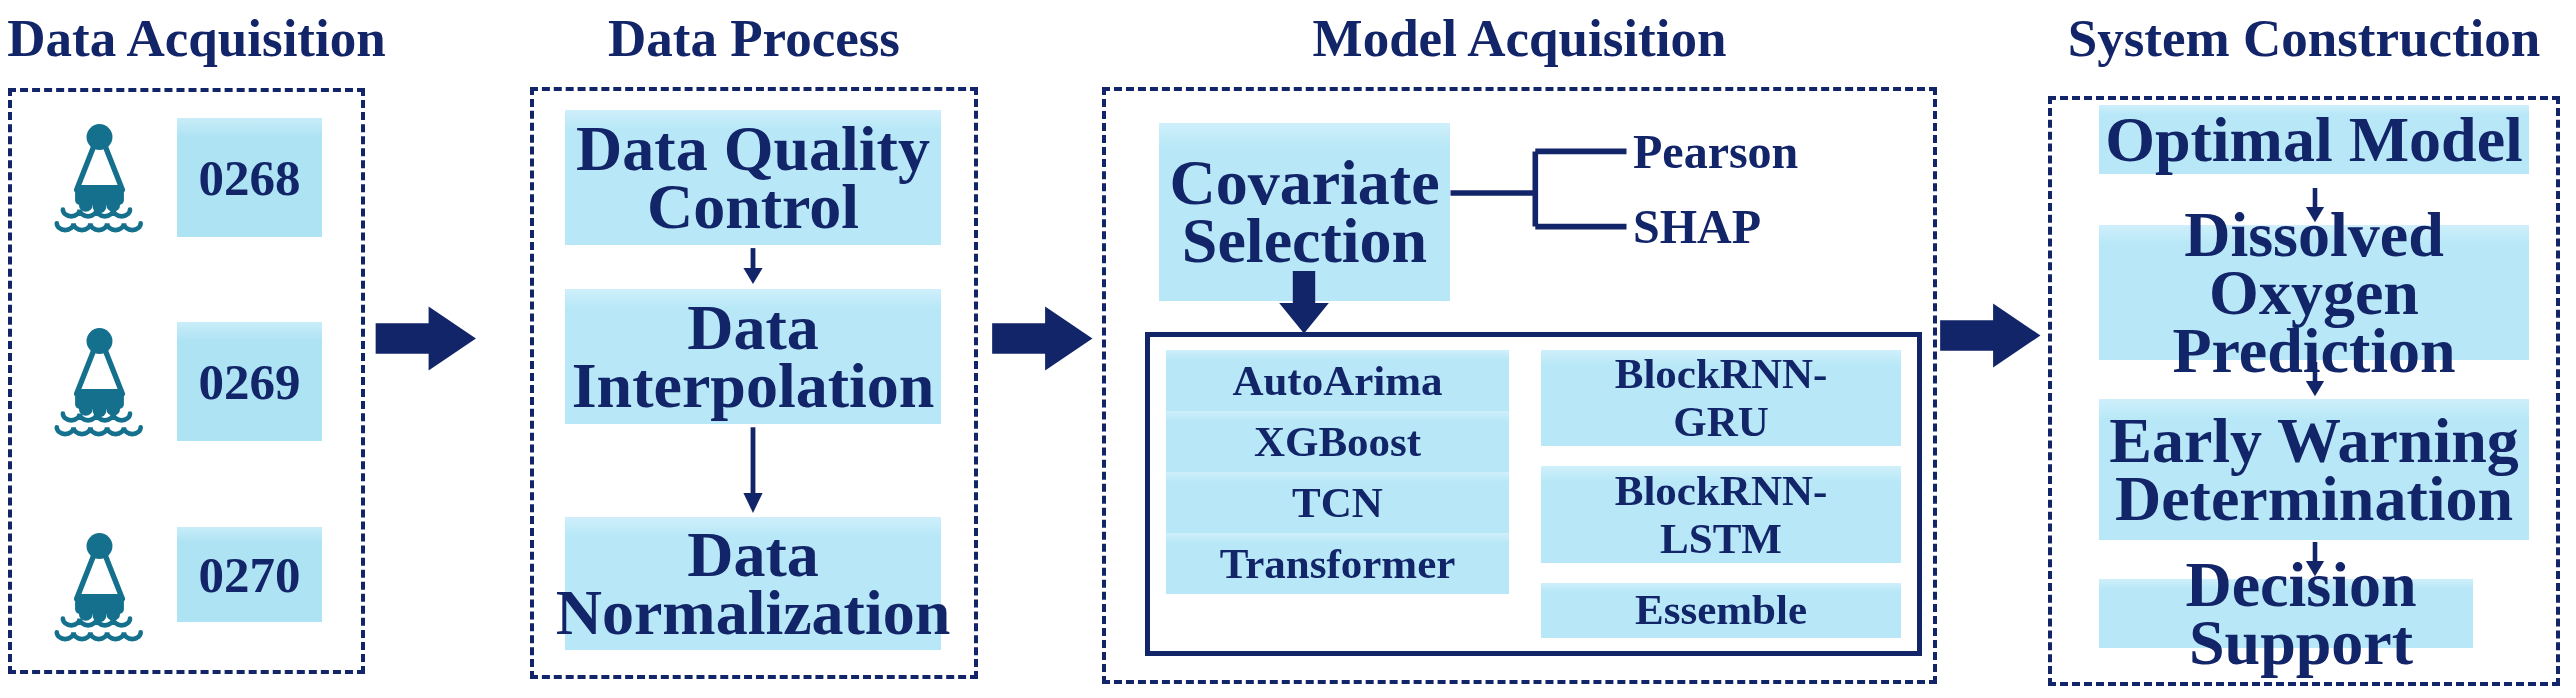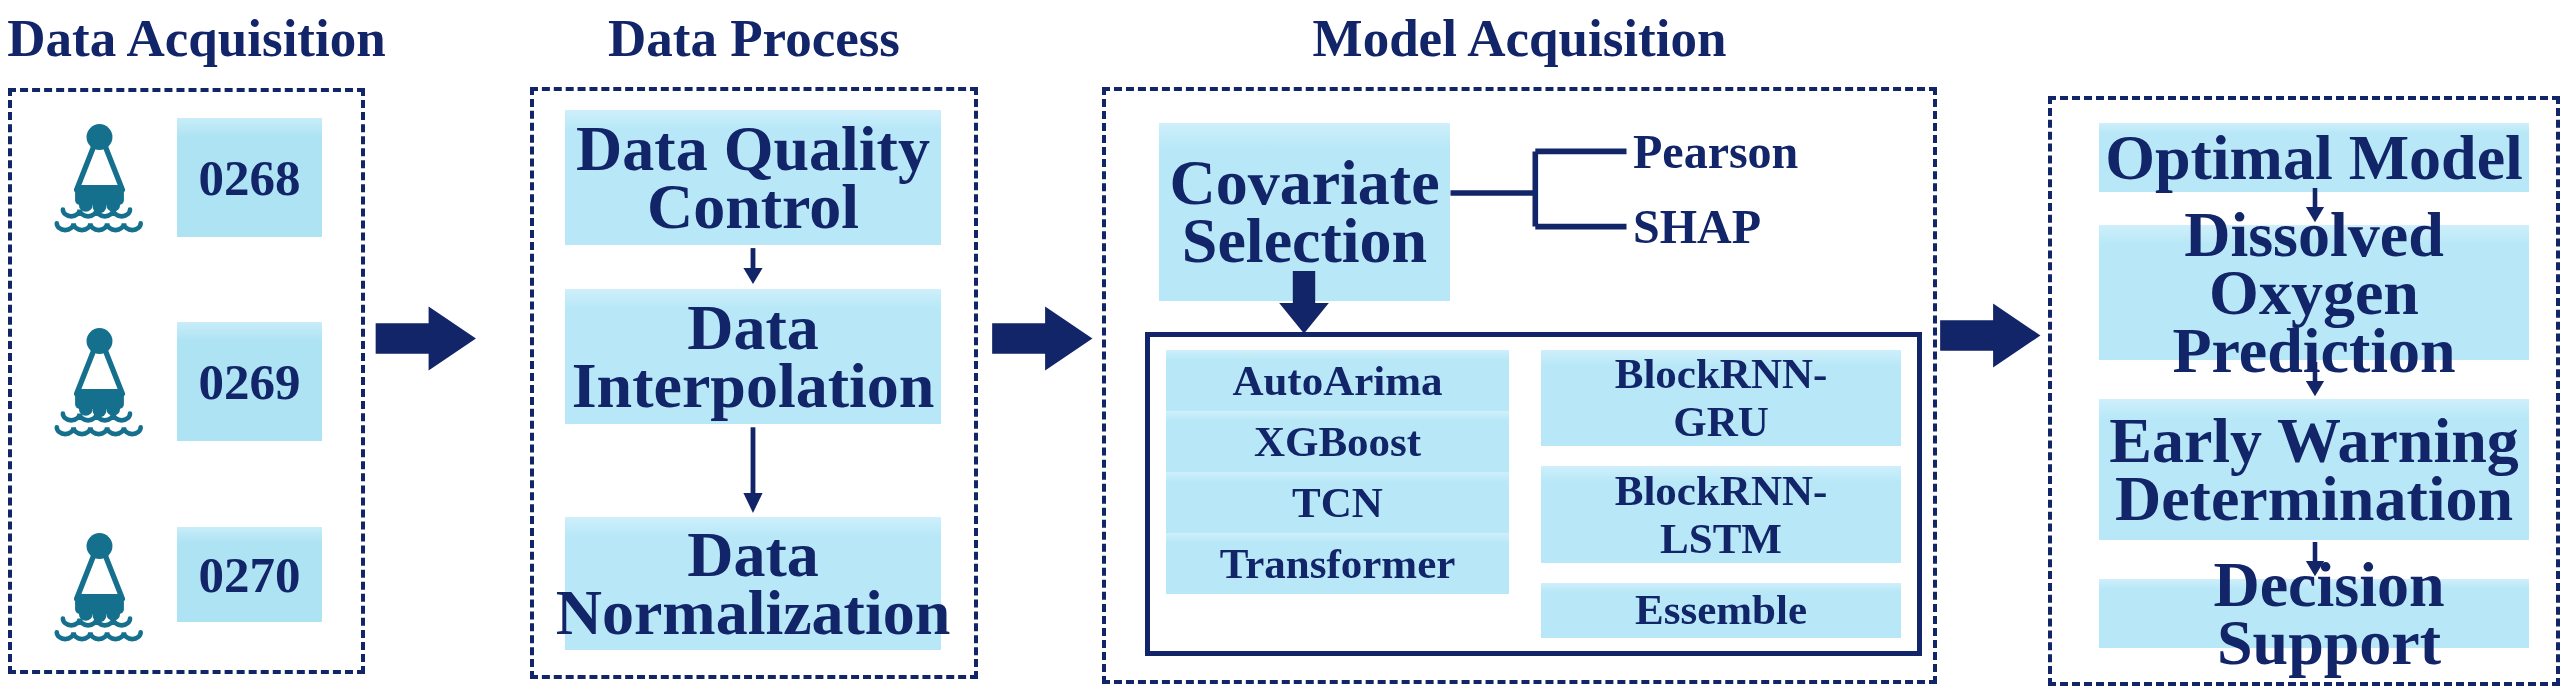--- a/index.html
+++ b/index.html
@@ -185,23 +185,24 @@
       </div>
     </div>
   </div>
 
   <div class="arrow" style="left:1940px;top:301px;width:103px;height:69px;">
     <svg viewBox="0 0 128 86">
         <polygon points="0,24 66,24 66,3 125,43 66,83 66,62 0,62" fill="#132569"></polygon>
       </svg>
   </div>
 
+  <div class="title" style="left:2048px;width:512px;">System Construction</div>
 
   <div class="dashed-box" style="left:2048px;top:96px;width:512px;height:590px;">
-    <div class="step" style="left:47px;top:23px;width:430px;height:69px;">Optimal Model</div>
+    <div class="step" style="left:47px;top:5px;width:430px;height:69px;">Optimal Model</div>
 
     <div class="arrow" style="left:251px;top:88px;width:24px;height:35px;">
       <svg viewBox="0 0 30 46">
           <rect x="12" y="0" width="6" height="27" fill="#132569"></rect>
           <polygon points="3,25 27,25 15,45" fill="#132569"></polygon>
         </svg>
     </div>
 
     <div class="step" style="left:47px;top:125px;width:430px;height:135px;">Dissolved Oxygen
 Prediction</div>
@@ -216,17 +217,17 @@
     <div class="step" style="left:47px;top:299px;width:430px;height:141px;">Early Warning
 Determination</div>
 
     <div class="arrow" style="left:251px;top:442px;width:24px;height:35px;">
       <svg viewBox="0 0 30 46">
           <rect x="12" y="0" width="6" height="27" fill="#132569"></rect>
           <polygon points="3,25 27,25 15,45" fill="#132569"></polygon>
         </svg>
     </div>
 
-    <div class="step" style="left:47px;top:479px;width:430px;height:69px;padding-left:30px;">Decision Support</div>
+    <div class="step" style="left:47px;top:479px;width:374px;height:69px;padding-left:30px;">Decision Support</div>
   </div>
 
 </div>
 
 
 </body></html>

